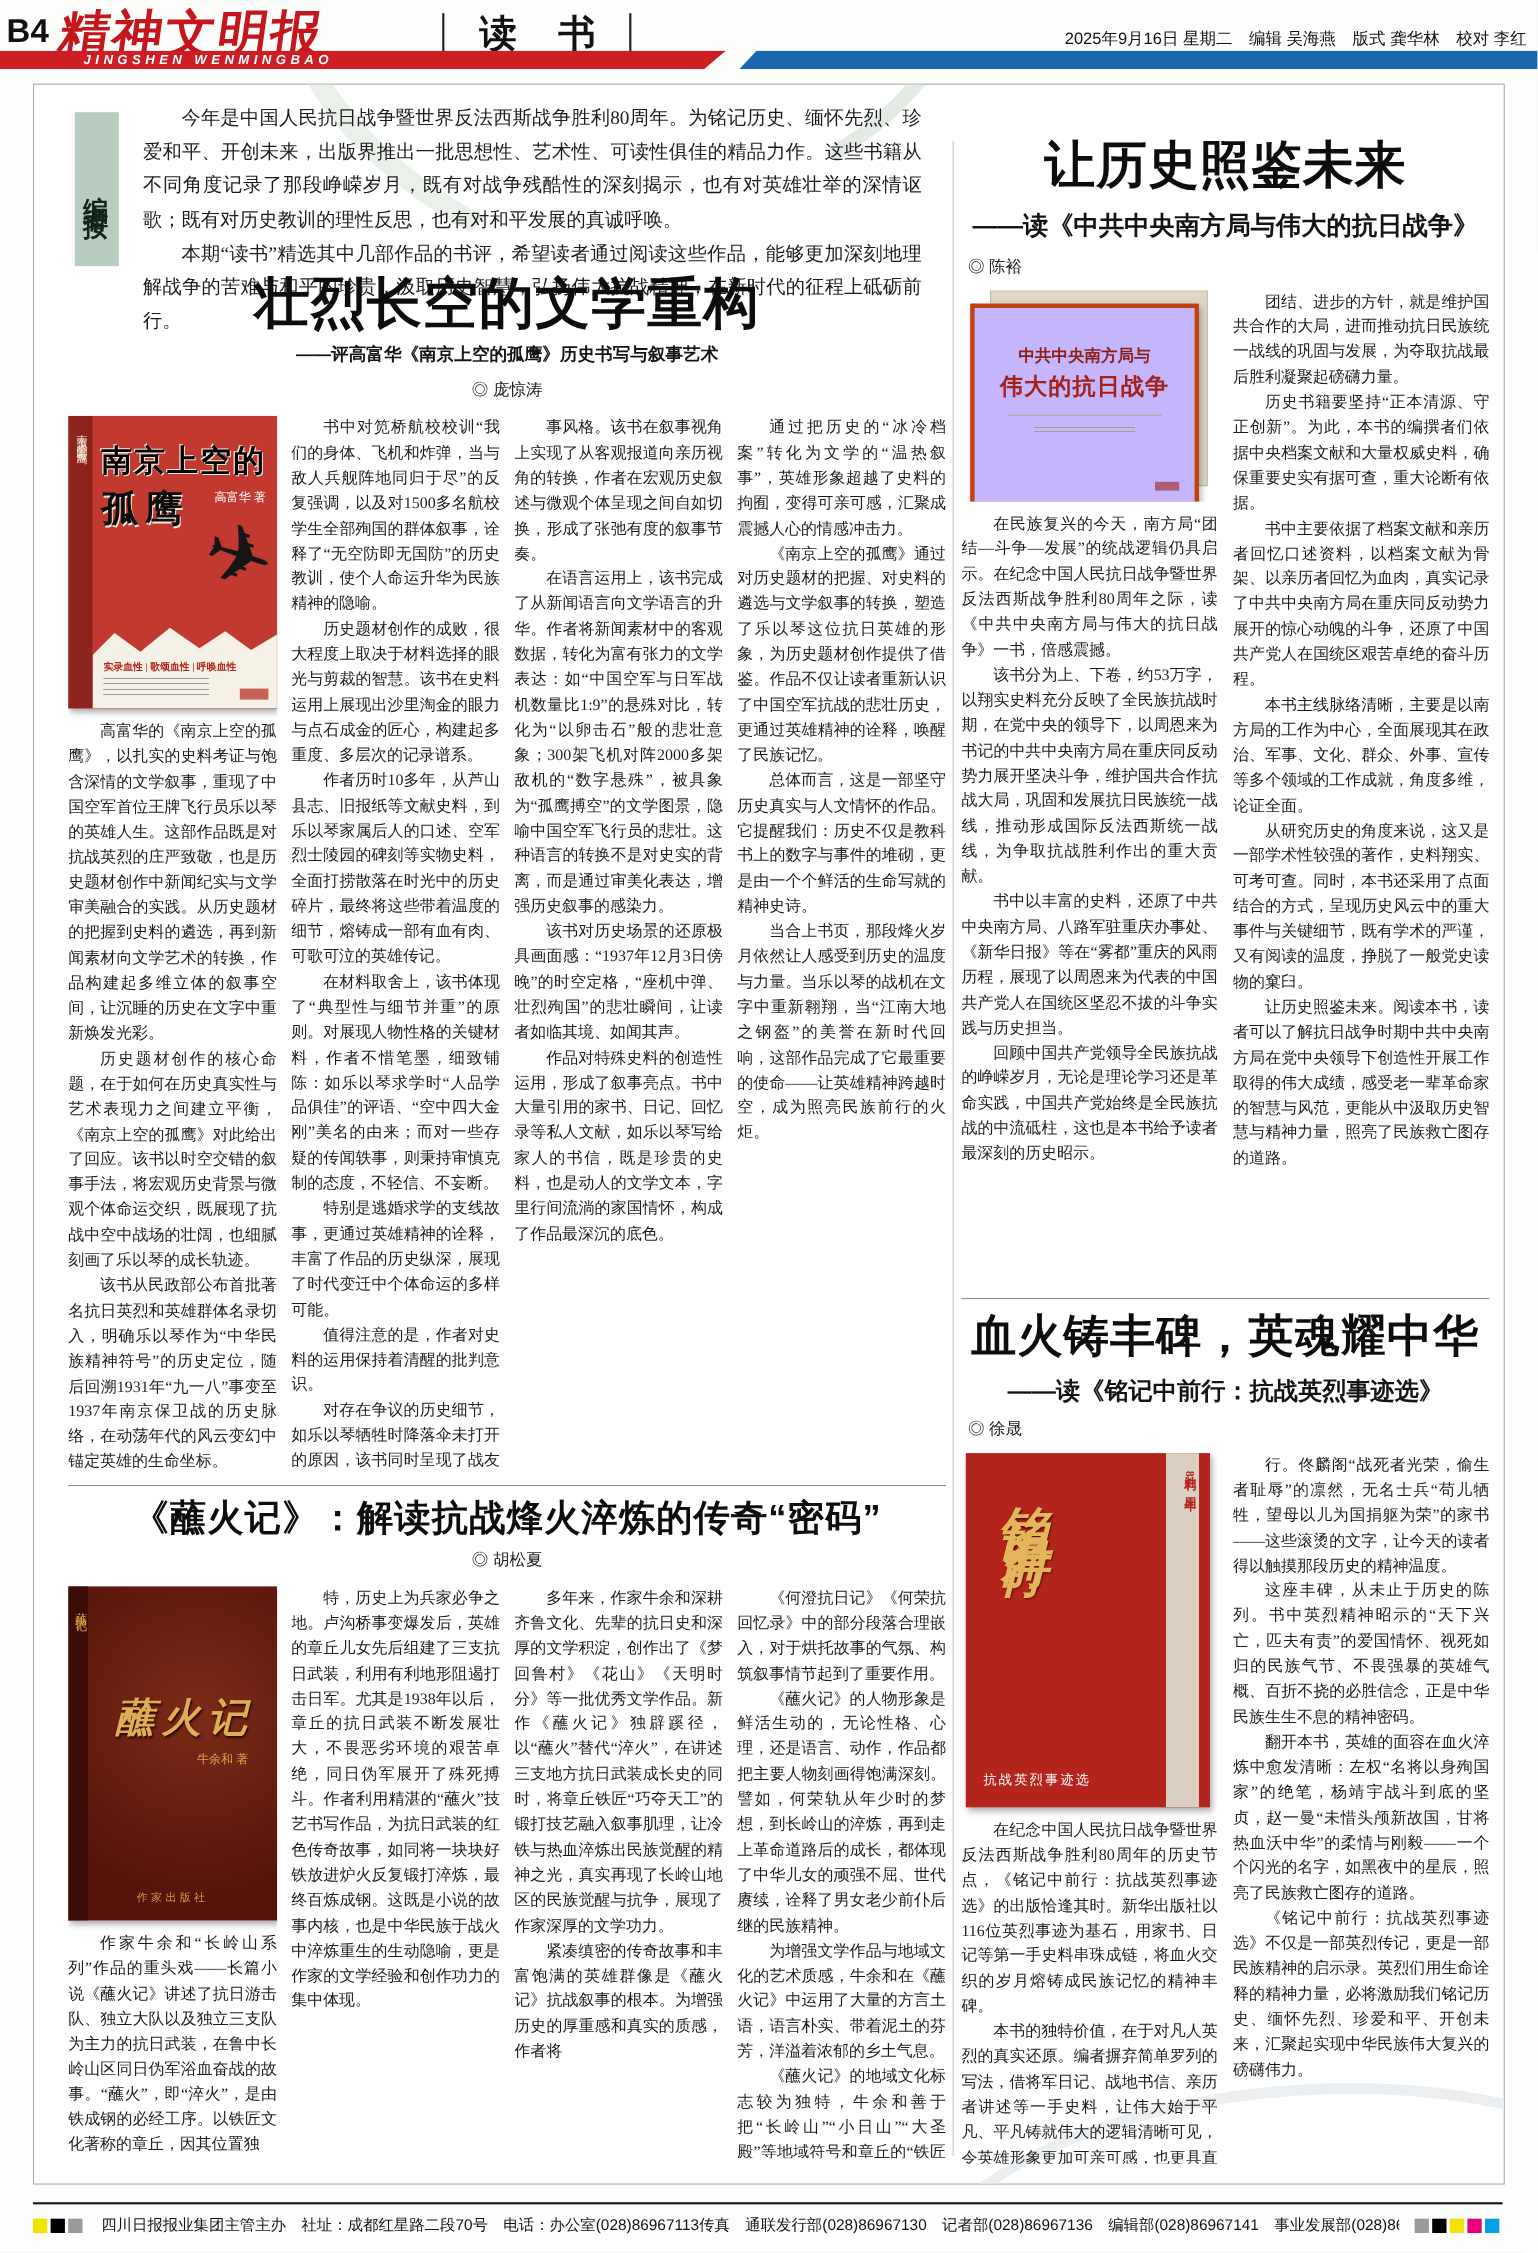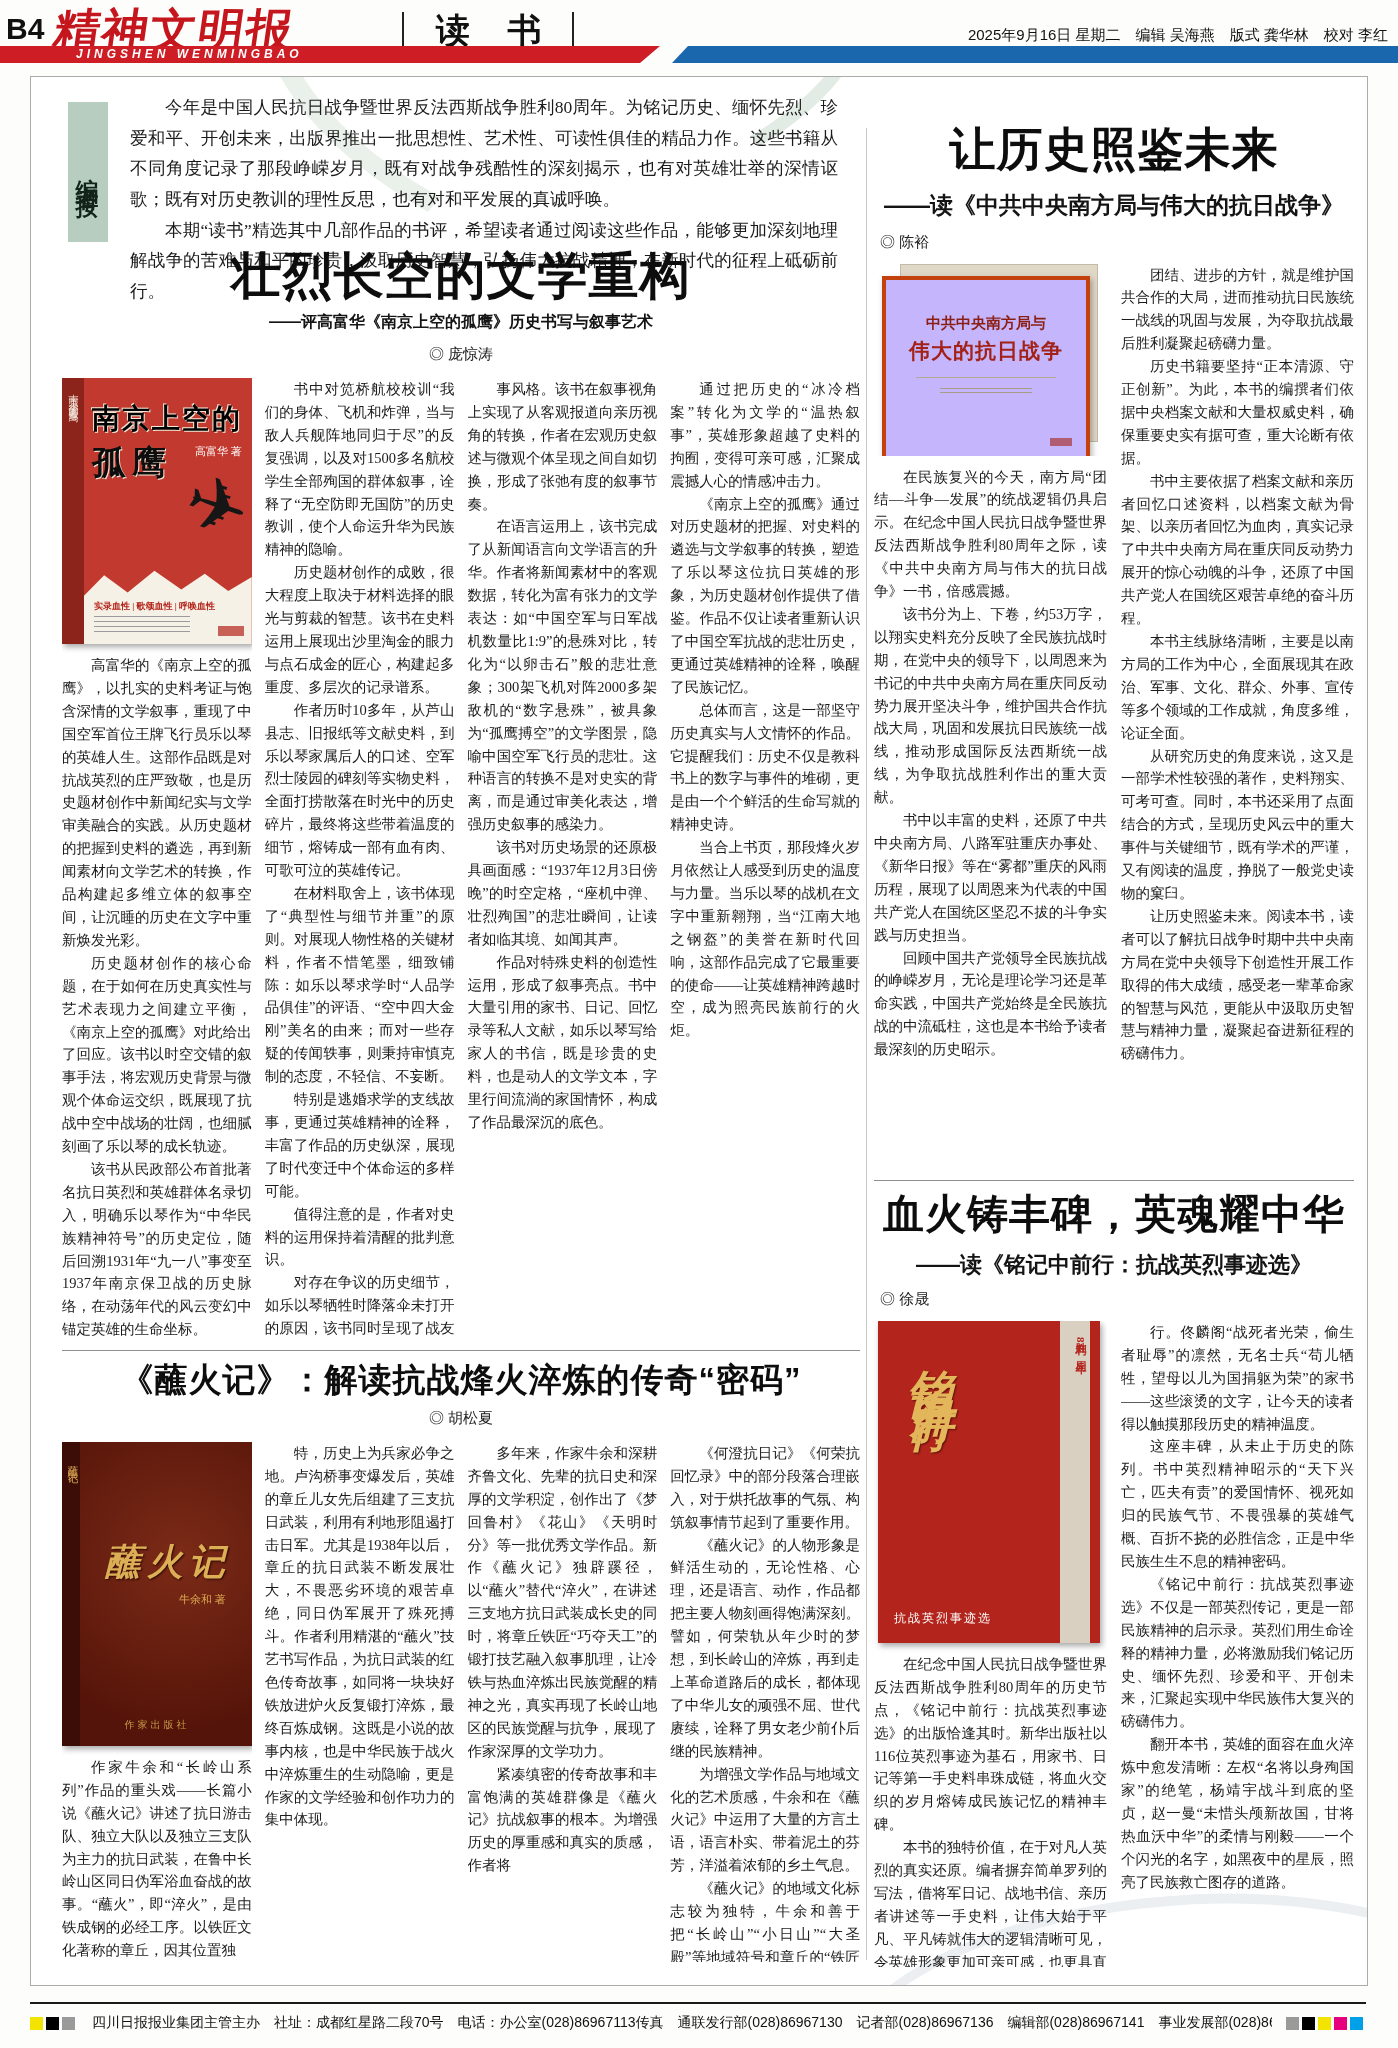--- a/index.html
+++ b/index.html
@@ -253,21 +253,21 @@
             <p class="para">书中以丰富的史料，还原了中共中央南方局、八路军驻重庆办事处、《新华日报》等在“雾都”重庆的风雨历程，展现了以周恩来为代表的中国共产党人在国统区坚忍不拔的斗争实践与历史担当。</p>
             <p class="para">回顾中国共产党领导全民族抗战的峥嵘岁月，无论是理论学习还是革命实践，中国共产党始终是全民族抗战的中流砥柱，这也是本书给予读者最深刻的历史昭示。</p>
           </div>
       </div>
       <div class="col">
           <p class="para">团结、进步的方针，就是维护国共合作的大局，进而推动抗日民族统一战线的巩固与发展，为夺取抗战最后胜利凝聚起磅礴力量。</p>
           <p class="para">历史书籍要坚持“正本清源、守正创新”。为此，本书的编撰者们依据中央档案文献和大量权威史料，确保重要史实有据可查，重大论断有依据。</p>
           <p class="para">书中主要依据了档案文献和亲历者回忆口述资料，以档案文献为骨架、以亲历者回忆为血肉，真实记录了中共中央南方局在重庆同反动势力展开的惊心动魄的斗争，还原了中国共产党人在国统区艰苦卓绝的奋斗历程。</p>
           <p class="para">本书主线脉络清晰，主要是以南方局的工作为中心，全面展现其在政治、军事、文化、群众、外事、宣传等多个领域的工作成就，角度多维，论证全面。</p>
           <p class="para">从研究历史的角度来说，这又是一部学术性较强的著作，史料翔实、可考可查。同时，本书还采用了点面结合的方式，呈现历史风云中的重大事件与关键细节，既有学术的严谨，又有阅读的温度，挣脱了一般党史读物的窠臼。</p>
-          <p class="para">让历史照鉴未来。阅读本书，读者可以了解抗日战争时期中共中央南方局在党中央领导下创造性开展工作取得的伟大成绩，感受老一辈革命家的智慧与风范，更能从中汲取历史智慧与精神力量，凝聚起奋进新征程的磅礴伟力。</p>
+          <p class="para">让历史照鉴未来。阅读本书，读者可以了解抗日战争时期中共中央南方局在党中央领导下创造性开展工作取得的伟大成绩，感受老一辈革命家的智慧与风范，更能从中汲取历史智慧与精神力量，照亮了民族救亡图存的道路。</p>
         </div>
     </div>
   </div>
 
   <div class="art-br">
     <div class="headline">血火铸丰碑，英魂耀中华</div>
     <div class="subhead">——读《铭记中前行：抗战英烈事迹选》</div>
     <div class="byline">◎ 徐晟</div>
     <div class="cols">
       <div class="col">
@@ -278,22 +278,22 @@
           <div class="mj-sub">抗战英烈事迹选</div>
         </div>
         <div>
             <p class="para">在纪念中国人民抗日战争暨世界反法西斯战争胜利80周年的历史节点，《铭记中前行：抗战英烈事迹选》的出版恰逢其时。新华出版社以116位英烈事迹为基石，用家书、日记等第一手史料串珠成链，将血火交织的岁月熔铸成民族记忆的精神丰碑。</p>
             <p class="para">本书的独特价值，在于对凡人英烈的真实还原。编者摒弃简单罗列的写法，借将军日记、战地书信、亲历者讲述等一手史料，让伟大始于平凡、平凡铸就伟大的逻辑清晰可见，令英雄形象更加可亲可感，也更具直抵人心的力量。</p>
           </div>
       </div>
       <div class="col">
           <p class="para">行。佟麟阁“战死者光荣，偷生者耻辱”的凛然，无名士兵“苟儿牺牲，望母以儿为国捐躯为荣”的家书——这些滚烫的文字，让今天的读者得以触摸那段历史的精神温度。</p>
           <p class="para">这座丰碑，从未止于历史的陈列。书中英烈精神昭示的“天下兴亡，匹夫有责”的爱国情怀、视死如归的民族气节、不畏强暴的英雄气概、百折不挠的必胜信念，正是中华民族生生不息的精神密码。</p>
+          <p class="para">翻开本书，英雄的面容在血火淬炼中愈发清晰：左权“名将以身殉国家”的绝笔，杨靖宇战斗到底的坚贞，赵一曼“未惜头颅新故国，甘将热血沃中华”的柔情与刚毅——一个个闪光的名字，如黑夜中的星辰，照亮了民族救亡图存的道路。</p>
           <p class="para">《铭记中前行：抗战英烈事迹选》不仅是一部英烈传记，更是一部民族精神的启示录。英烈们用生命诠释的精神力量，必将激励我们铭记历史、缅怀先烈、珍爱和平、开创未来，汇聚起实现中华民族伟大复兴的磅礴伟力。</p>
-          <p class="para">翻开本书，英雄的面容在血火淬炼中愈发清晰：左权“名将以身殉国家”的绝笔，杨靖宇战斗到底的坚贞，赵一曼“未惜头颅新故国，甘将热血沃中华”的柔情与刚毅——一个个闪光的名字，如黑夜中的星辰，照亮了民族救亡图存的道路。</p>
         </div>
     </div>
   </div>
 
   <div class="art-bl">
     <div class="headline">《蘸火记》：解读抗战烽火淬炼的传奇“密码”</div>
     <div class="byline">◎ 胡松夏</div>
     <div class="cols">
       <div class="col">
         <div class="cover cover-zh">

